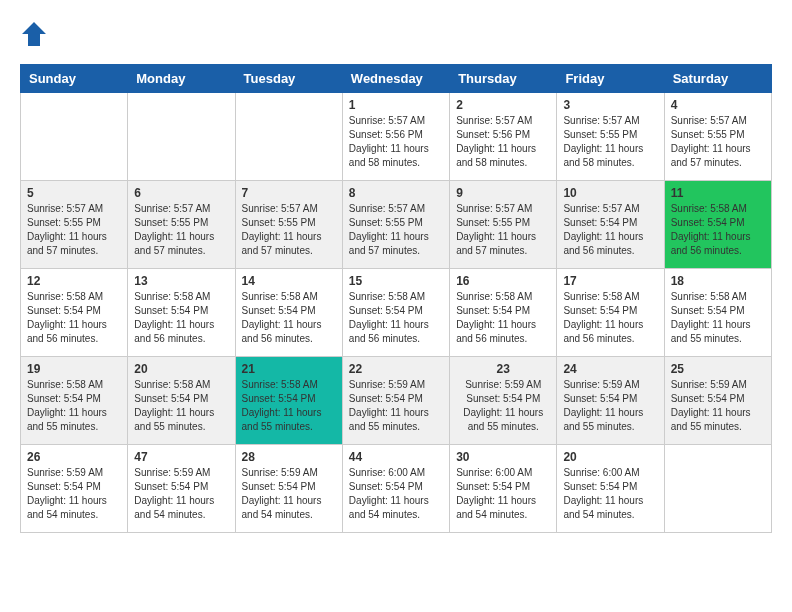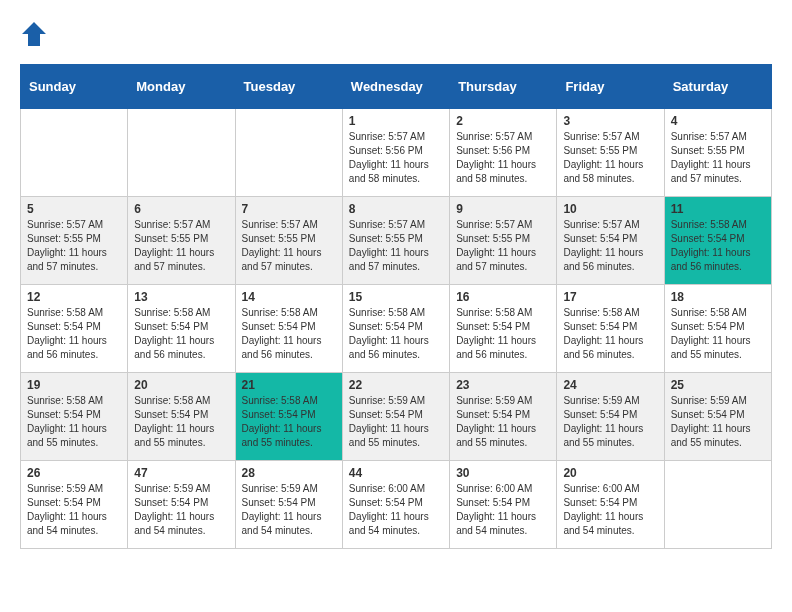--- a/index.html
+++ b/index.html
@@ -54,21 +54,21 @@
       color: #333;
     }
     .calendar {
       width: 100%;
       border-collapse: collapse;
     }
     .calendar th {
       background-color: #1a5fa8;
       color: white;
       text-align: left;
-      padding: 14px 8px;
+      padding: 6px 8px;
       font-size: 13px;
       font-weight: bold;
       border: 1px solid #1a5fa8;
     }
     .calendar td {
       vertical-align: top;
       border: 1px solid #ccc;
       padding: 5px 6px;
       width: calc(100% / 7);
       height: 88px;
@@ -194,21 +194,21 @@
 Daylight: 11 hours
 and 57 minutes.</div>
         </td>
         <td style="background-color: rgb(240, 240, 240);">
           <div class="day-number">10</div>
           <div class="day-info" style="white-space: pre-line;">Sunrise: 5:57 AM
 Sunset: 5:54 PM
 Daylight: 11 hours
 and 56 minutes.</div>
         </td>
-        <td style="background-color: #14b8a6;">
+        <td style="background-color: #22c55e;">
           <div class="day-number">11</div>
           <div class="day-info" style="white-space: pre-line;">Sunrise: 5:58 AM
 Sunset: 5:54 PM
 Daylight: 11 hours
 and 56 minutes.</div>
         </td>
       </tr>
       <tr>
         <td>
           <div class="day-number">12</div>
@@ -282,21 +282,21 @@
 Daylight: 11 hours
 and 55 minutes.</div>
         </td>
         <td style="background-color: rgb(240, 240, 240);">
           <div class="day-number">22</div>
           <div class="day-info" style="white-space: pre-line;">Sunrise: 5:59 AM
 Sunset: 5:54 PM
 Daylight: 11 hours
 and 55 minutes.</div>
         </td>
-        <td style="background-color: rgb(240, 240, 240);">
+        <td style="background-color: rgb(240, 240, 240); text-align: center;">
           <div class="day-number">23</div>
           <div class="day-info" style="white-space: pre-line;">Sunrise: 5:59 AM
 Sunset: 5:54 PM
 Daylight: 11 hours
 and 55 minutes.</div>
         </td>
         <td style="background-color: rgb(240, 240, 240);">
           <div class="day-number">24</div>
           <div class="day-info" style="white-space: pre-line;">Sunrise: 5:59 AM
 Sunset: 5:54 PM

